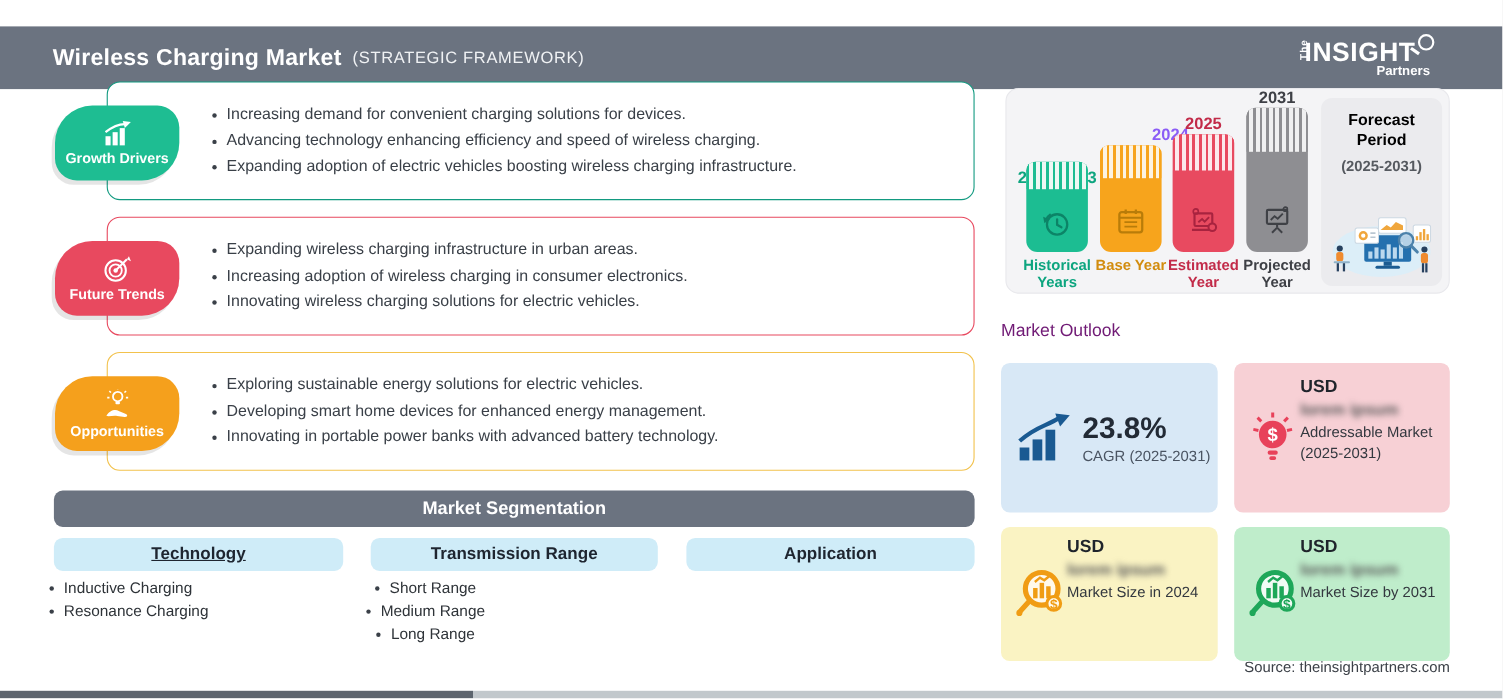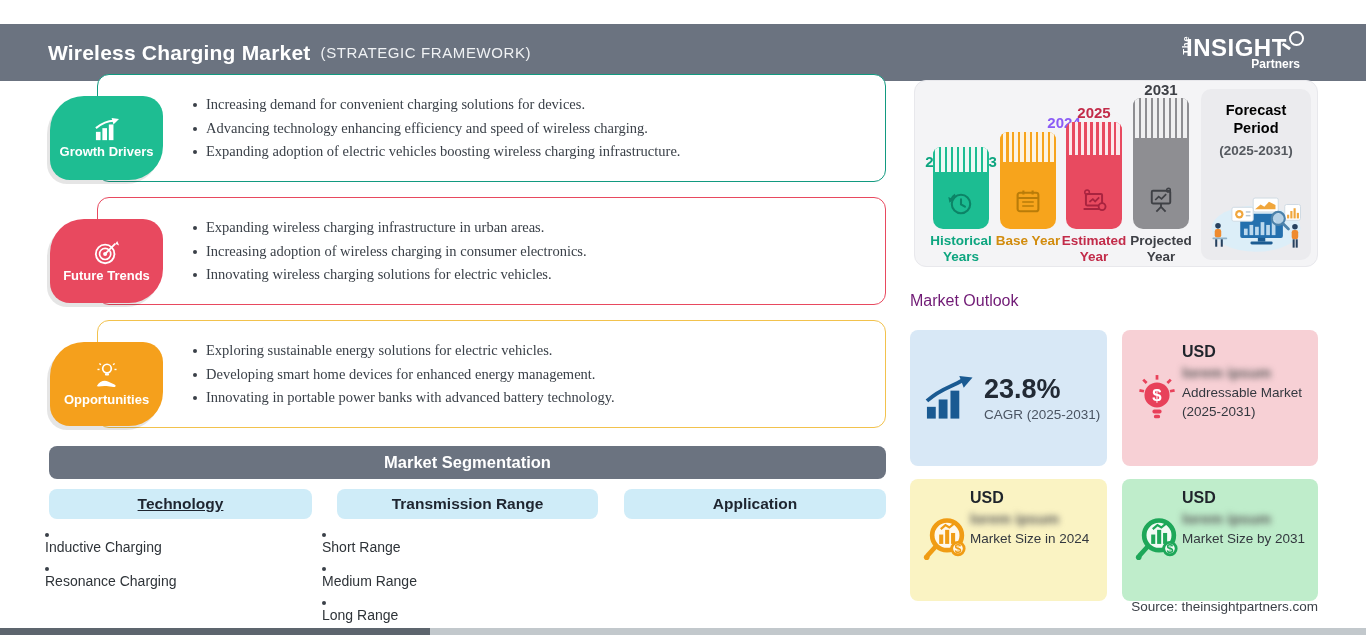--- a/index.html
+++ b/index.html
@@ -15,46 +15,46 @@
   .logo .the { position:absolute; left:-2px; top:8px; font-size:9px; font-weight:bold; transform:rotate(-90deg); letter-spacing:1px;}
   .logo .insight { position:absolute; left:8px; top:2px; font-size:24px; font-weight:bold; letter-spacing:.5px; }
   .logo .ring { position:absolute; right:4px; top:-1px; width:15px; height:15px; border:2.5px solid #fff; border-radius:50%; }
   .logo .handle { position:absolute; right:17px; top:13px; width:9px; height:2.5px; background:#fff; transform:rotate(35deg); }
   .logo .partners { position:absolute; right:8px; top:25px; font-size:12px; font-weight:bold; }
 
   
   .insight-row { position:absolute; left:50px; width:836px; height:108px; }
   .insight-box { position:absolute; left:47px; top:0; width:789px; height:108px; background:#fff;
                  border-radius:12px; border:1.5px solid; padding:12px 20px 12px 95px;
-                 display:flex; flex-direction:column; justify-content:center;font-family:Liberation Serif, serif; }
+                 display:flex; flex-direction:column; justify-content:center; }
   .insight-box ul { list-style:none; }
   .insight-box li { display:flex; align-items:flex-start; font-size:14.5px; color:#3a4048; margin:4.5px 0; line-height:19px; }
   .dot { width:4px; height:4px; border-radius:50%; background:#3a4048; margin:8px 9px 0 0; flex:none; }
-  .badge { position:absolute; left:0; top:22px; width:113px; height:84px; border-radius:34px 20px 34px 20px;
+  .badge { position:absolute; left:0; top:22px; width:113px; height:68px; border-radius:34px 20px 34px 20px;
            display:flex; flex-direction:column; align-items:center; justify-content:center; gap:2px;
            box-shadow:-3px 4px 0 rgba(0,0,0,0.10); z-index:2; }
   .badge .badge-label { color:#fff; font-size:13px; font-weight:bold; }
   .row-growth  { top:74px; }  .row-growth .insight-box { border-color:#129a80; }
   .row-growth .badge { background:#1ebd92; }
   .row-trends  { top:197px; } .row-trends .insight-box { border-color:#e8495f; }
   .row-trends .badge { background:#e8495f; }
   .row-opps    { top:320px; } .row-opps .insight-box { border-color:#f2c24d; }
   .row-opps .badge { background:#f5a01c; }
 
   
   .seg-bar { position:absolute; left:49px; top:446px; width:837px; height:33px; background:#6b7380;
              border-radius:8px; color:#fff; font-size:16.5px; font-weight:bold;
              display:flex; align-items:center; justify-content:center;text-align:right; }
   .seg-head { position:absolute; top:489px; height:30px; background:#cfecf8; border-radius:8px;
               color:#1e2530; font-size:15.5px; font-weight:bold; display:flex; align-items:center; justify-content:center; }
   .seg-head.tech { left:49px; width:263px;text-decoration:underline; }
   .seg-head.range { left:337px; width:261px; }
   .seg-head.app { left:624px; width:262px; }
   .seg-list { position:absolute; top:524px; list-style:none; }
-  .seg-list li { display:flex; align-items:flex-start; font-size:14px; color:#2e3338; line-height:21px;flex-direction:column; }
+  .seg-list li { display:flex; align-items:flex-start; font-size:14px; color:#2e3338; line-height:21px; }
   .seg-list .dot { margin-top:9px; }
   .seg-list.tech { left:45px; }
   .seg-list.range { left:322px; width:130px; }
   .seg-list.range li { justify-content:center; }
   .seg-list.app { left:624px; }
 
   
   .timeline-card { position:absolute; left:914px; top:80px; width:404px; height:187px;
                    background:#f4f4f6; border:1px solid #e8e8ec; border-radius:12px; }
   .tl-bar { position:absolute; width:56px; border-radius:8px 8px 10px 10px; overflow:hidden; }

